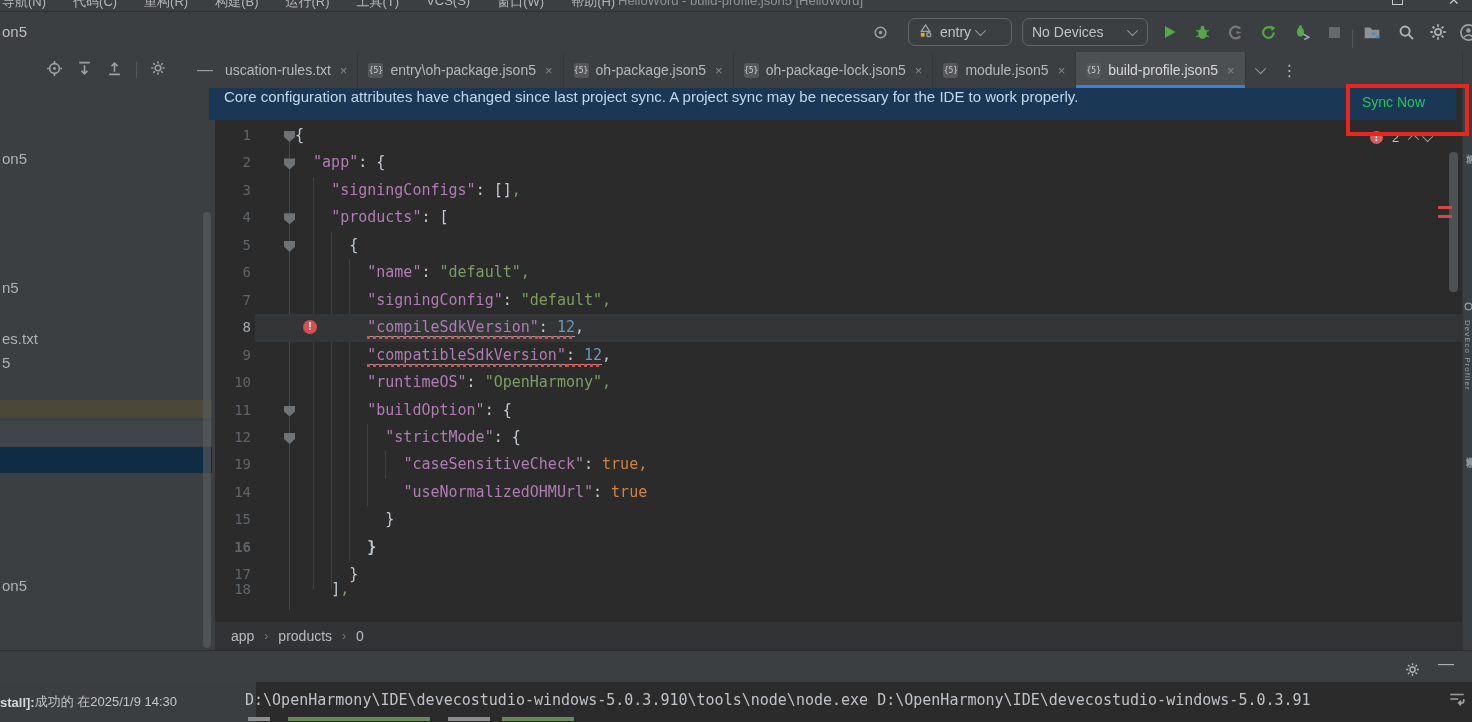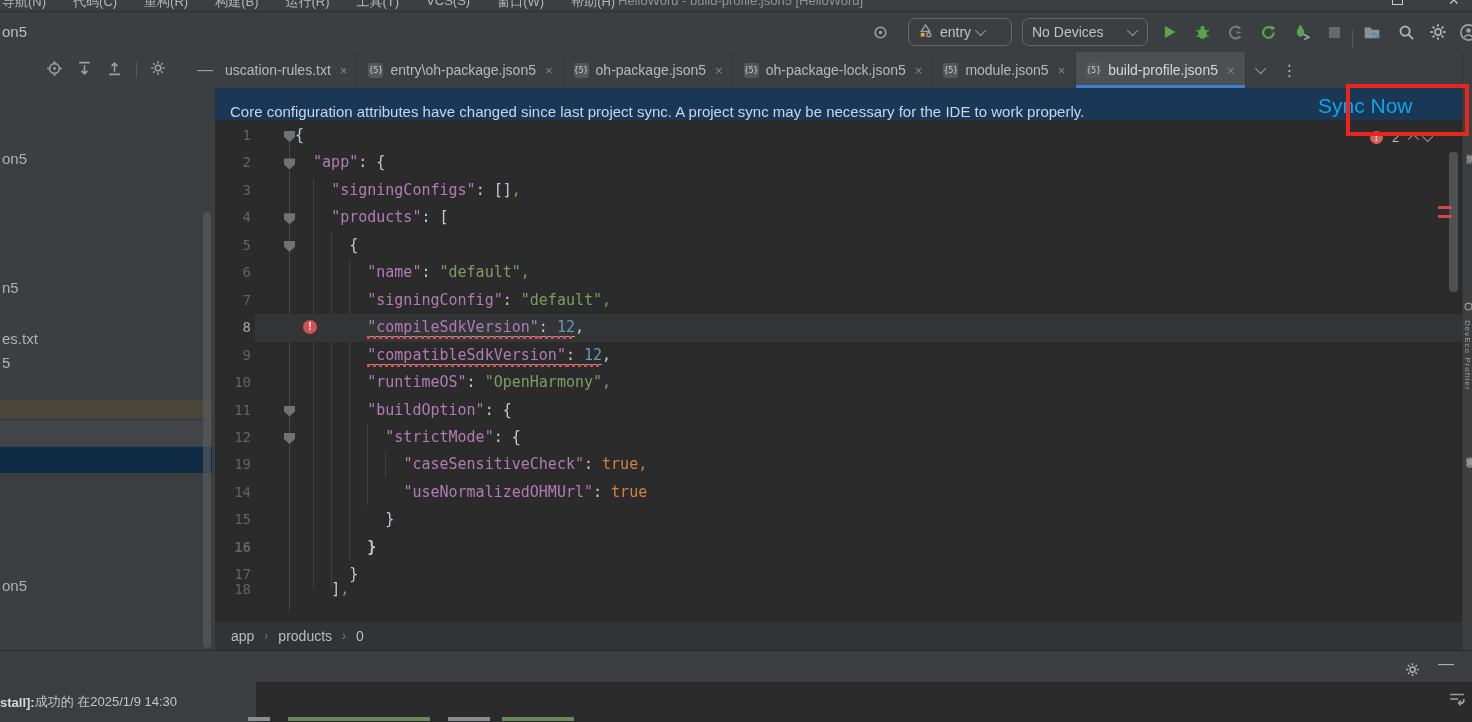--- a/index.html
+++ b/index.html
@@ -36,23 +36,23 @@
   
   #tabstrip{left:215px;top:52px;width:1247px;height:36px;background:#3c3f41;display:flex;align-items:stretch;}
   .tab{display:flex;align-items:center;gap:7px;padding:0 10px;font-size:14px;color:#b6b9bc;border-right:1px solid #35383a;position:relative;white-space:nowrap;}
   .tab.active{background:#4c5053;color:#d5d7d9;}
   .tab.active::after{content:"";position:absolute;left:0;right:0;bottom:0;height:3px;background:#3d7fd4;}
   .tabx{color:#85888b;font-size:13px;margin-left:2px;}
   .json5ico{width:15px;height:15px;border-radius:3px;background:#55585a;color:#cfd1d3;font-size:8px;line-height:15px;text-align:center;font-family:"DejaVu Sans Mono",monospace;}
   #tabmore{display:flex;align-items:center;gap:16px;padding:0 12px;}
 
   
-  #banner{left:215px;top:88px;width:1247px;height:32px;background:#1a3856;display:flex;align-items:flex-end;}
+  #banner{left:209px;top:88px;width:1247px;height:32px;background:#1a3856;display:flex;align-items:flex-start;}
   #bannertext{padding-left:15px;font-size:15px;color:#c3d7ec;}
-  #syncnow{position:absolute;left:1318px;top:94px;font-size:21px;color:#0ea5e9;cursor:pointer;}
+  #syncnow{position:absolute;left:1362px;top:94px;font-size:14px;color:#22c55e;cursor:pointer;}
   #redbox{left:1346px;top:84px;width:115px;height:44px;border:4px solid #e7261d;z-index:60;pointer-events:none;}
 
   
   #errwidget{left:1370px;top:130px;display:flex;align-items:center;gap:9px;z-index:5;}
   .erricon{width:13px;height:13px;border-radius:50%;background:#db5c5c;color:#fff;font-size:10px;font-weight:bold;text-align:center;line-height:13px;}
   #errcount{color:#bcbec1;font-size:13px;}
 
   
   #editor{left:215px;top:122px;width:1247px;height:500px;background:#2b2b2b;}
   .guide{position:absolute;width:1px;background:#3d4043;}
@@ -399,20 +399,21 @@
           <path fill="none" stroke="#afb2b5" stroke-width="1.6" d="M8 5.2a2.8 2.8 0 1 0 0 5.6 2.8 2.8 0 1 0 0-5.6M8 1.2v2.2M8 12.6v2.2M1.2 8h2.2M12.6 8h2.2M3.2 3.2l1.6 1.6M11.2 11.2l1.6 1.6M12.8 3.2l-1.6 1.6M4.8 11.2l-1.6 1.6"></path>
         </svg>
     </div>
     <span class="abs" style="left:1438px;top:4px;color:#afb2b5;font-size:16px;">—</span>
   </div>
   <div class="abs" id="bottombody">
     <div id="runlist">
       <b>stall]:</b>
         <span> 成功的 在2025/1/9 14:30</span>
     </div>
+    <div id="consoleline" class="mono">D:\OpenHarmony\IDE\devecostudio-windows-5.0.3.910\tools\node\node.exe D:\OpenHarmony\IDE\devecostudio-windows-5.0.3.91</div>
 
     <div class="l2frag" style="left:248px;width:22px;background:#8a8d90;"></div>
     <div class="l2frag" style="left:288px;width:142px;background:#6a8759;"></div>
     <div class="l2frag" style="left:448px;width:42px;background:#8a8d90;"></div>
     <div class="l2frag" style="left:502px;width:72px;background:#6a8759;"></div>
     <div class="tbico" style="left:1446px;top:690px;position:fixed;"></div>
     <svg class="abs" style="left:1448px;top:8px;" width="18" height="18" viewBox="0 0 16 16">
       <path d="M2 4h12M2 8h7M14 8v1.6a2 2 0 0 1-2 2h-2" fill="none" stroke="#9da0a2" stroke-width="1.5"></path>
       <path d="M11.5 9.5 9.5 11.6l2 2" fill="none" stroke="#9da0a2" stroke-width="1.5"></path>
     </svg>

